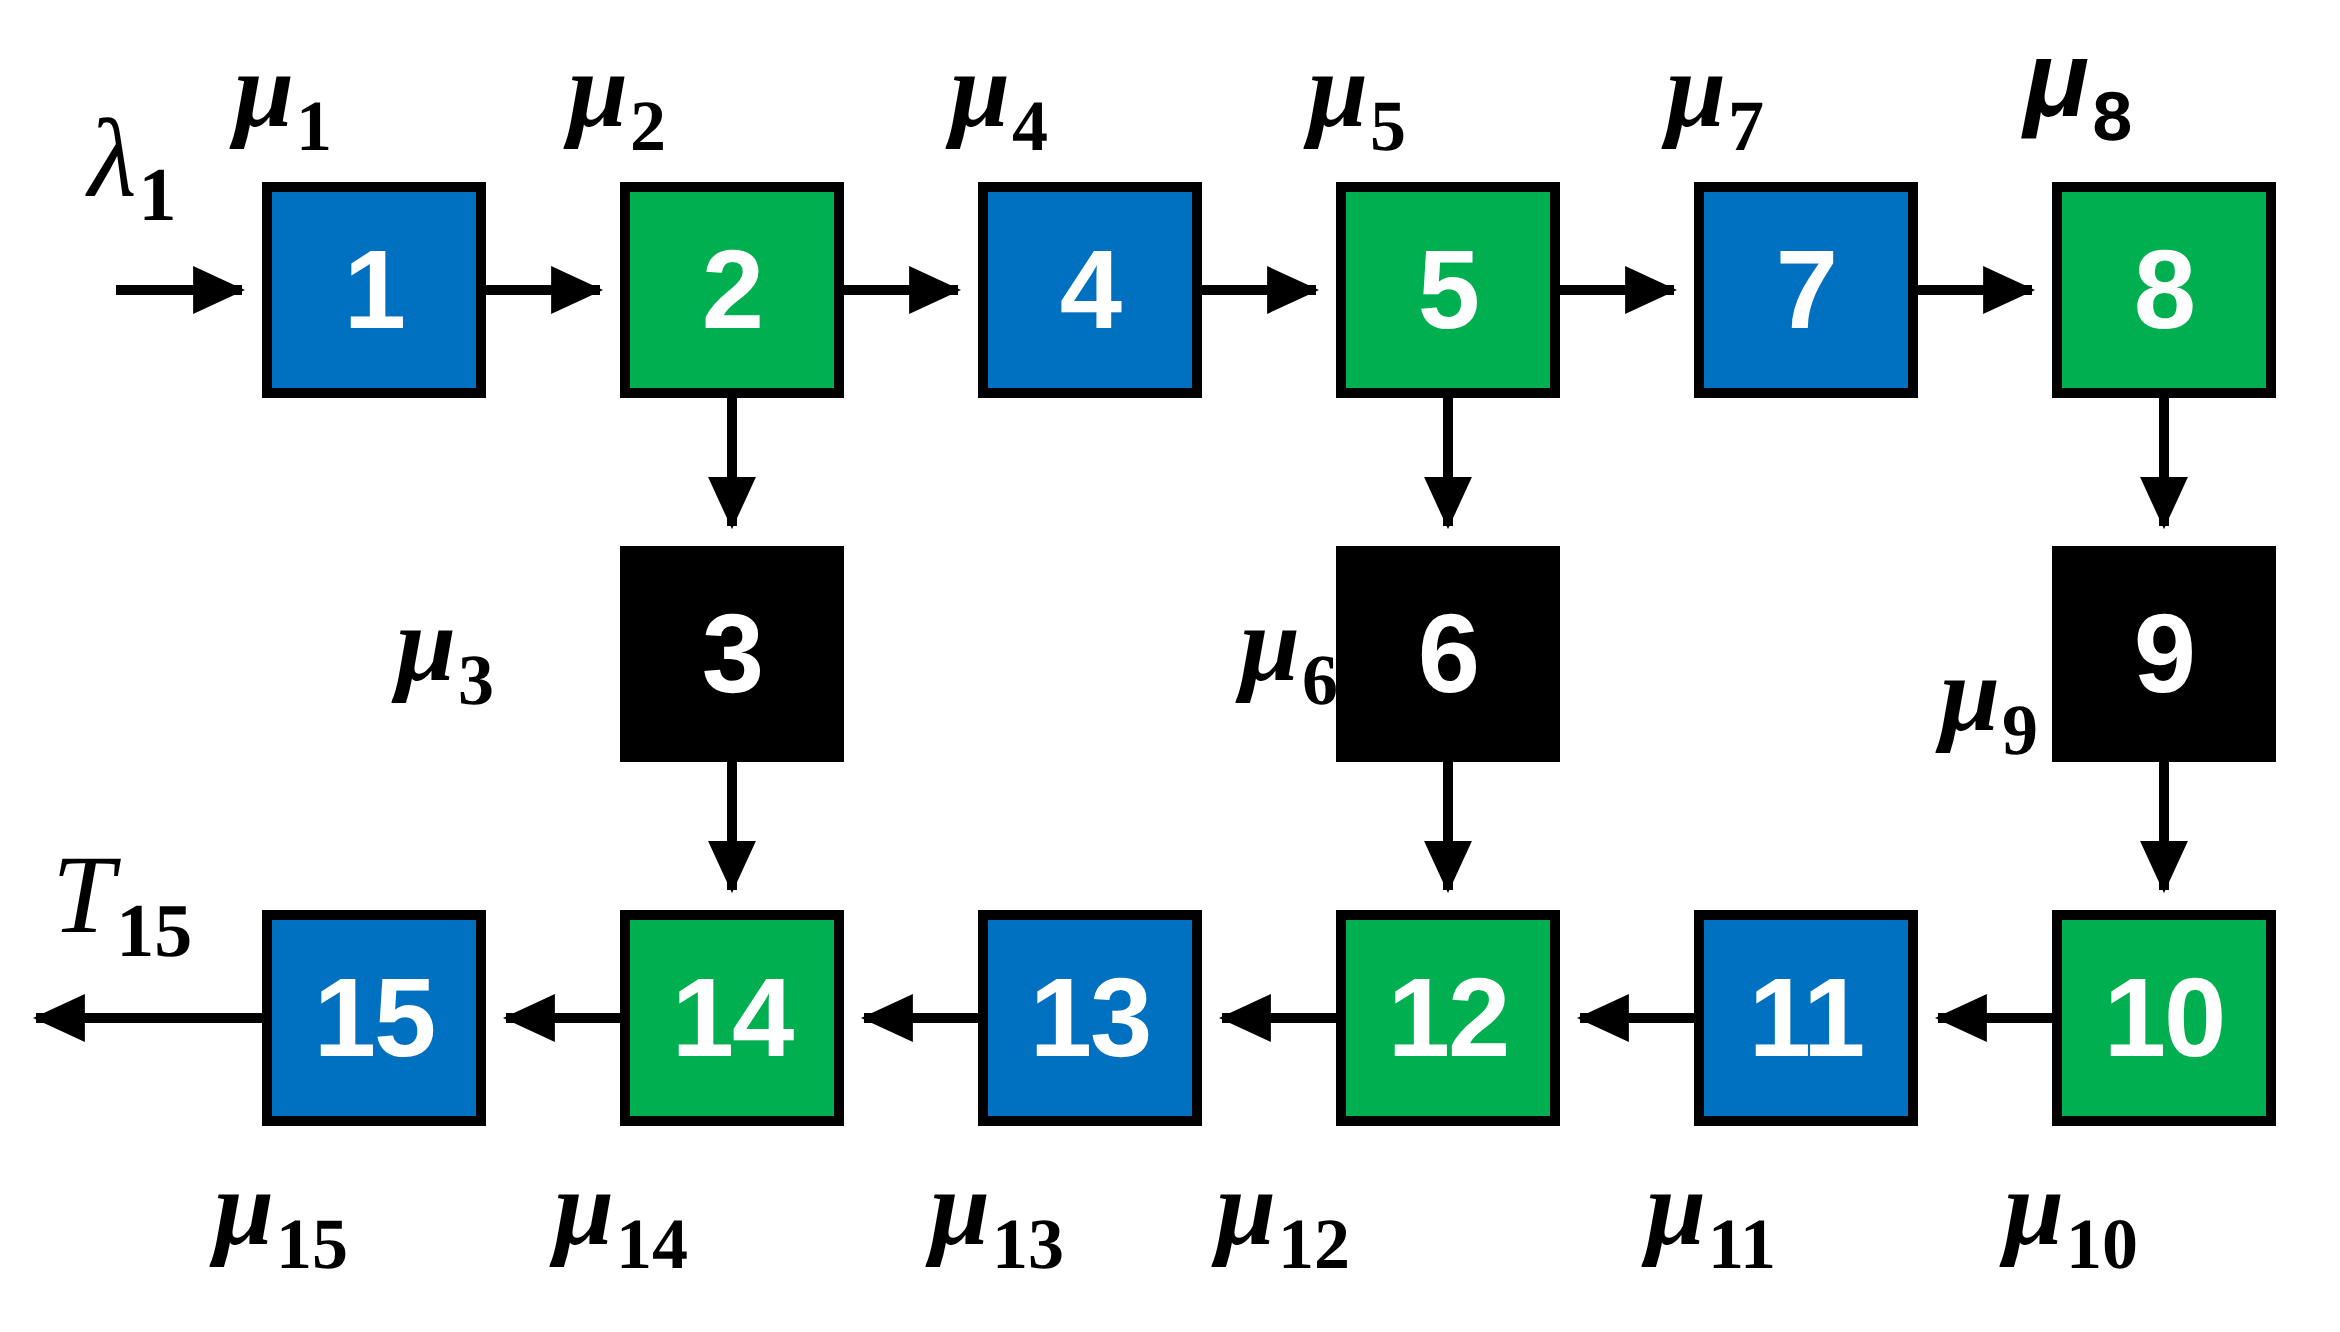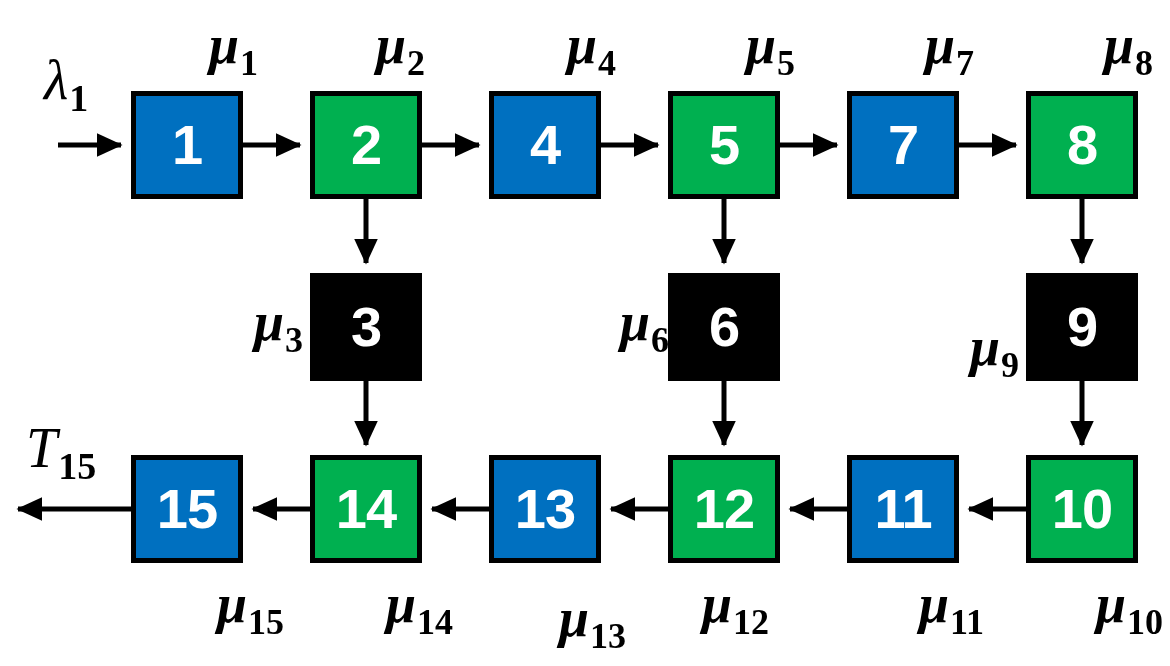--- a/index.html
+++ b/index.html
@@ -56,21 +56,21 @@
   .lbl .base { font-size: 54px; }
   .lbl .sub  {
     font-size: 36px;
     font-style: normal;
     font-weight: bold;
     vertical-align: sub;
     position: relative;
     top: 8px;
     left: 1px;
   }
-  .lbl.mu   { text-align: right; }
+  .lbl.mu   { text-align: left; }
   .lbl.thru .base { font-style: italic; font-weight: normal; font-size: 56px; }
   .lbl.thru .sub  { font-size: 38px; }
 </style>
 </head>
 <body>
 
 <div id="canvas">
 
   <svg id="svg-layer" viewBox="0 0 1170 666" xmlns="http://www.w3.org/2000/svg">
     <defs>
@@ -116,27 +116,27 @@
       <div class="node green" style="left: 668px; top: 455px; width: 112px; height: 108px;">12</div>
       <div class="node blue" style="left: 847px; top: 455px; width: 112px; height: 108px;">11</div>
       <div class="node green" style="left: 1026px; top: 455px; width: 112px; height: 108px;">10</div>
     </div>
   <div id="labels-layer">
       <span class="lbl mu" style="left: 117px; top: 18px; width: 140px;"><span class="base">μ</span><span class="sub">1</span></span>
       <span class="lbl mu" style="left: 284px; top: 18px; width: 140px;"><span class="base">μ</span><span class="sub">2</span></span>
       <span class="lbl mu" style="left: 475px; top: 18px; width: 140px;"><span class="base">μ</span><span class="sub">4</span></span>
       <span class="lbl mu" style="left: 654px; top: 18px; width: 140px;"><span class="base">μ</span><span class="sub">5</span></span>
       <span class="lbl mu" style="left: 833px; top: 18px; width: 140px;"><span class="base">μ</span><span class="sub">7</span></span>
-      <span class="lbl mu" style="left: 1012px; top: 18px; width: 140px;"><span class="base">μ</span><span class="sub">8</span></span>
+      <span class="lbl mu" style="left: 1012px; top: 18px; width: 140px; font-family: Liberation Mono, monospace;"><span class="base">μ</span><span class="sub">8</span></span>
       <span class="lbl mu" style="left: 198px; top: 295px; width: 104px; "><span class="base">μ</span><span class="sub">3</span></span>
       <span class="lbl mu" style="left: 564px; top: 295px; width: 104px; text-align: right;"><span class="base">μ</span><span class="sub">6</span></span>
       <span class="lbl mu" style="left: 914px; top: 295px; width: 104px; text-align: right; margin-top: 25px;"><span class="base">μ</span><span class="sub">9</span></span>
-      <span class="lbl mu" style="left: 123px; top: 577px; width: 160px;"><span class="base">μ</span><span class="sub">15</span></span>
-      <span class="lbl mu" style="left: 292px; top: 577px; width: 160px;"><span class="base">μ</span><span class="sub">14</span></span>
-      <span class="lbl mu" style="left: 465px; top: 577px; width: 160px; margin-top: 14px;"><span class="base">μ</span><span class="sub">13</span></span>
+      <span class="lbl mu" style="left: 107px; top: 577px; width: 160px;"><span class="base">μ</span><span class="sub">15</span></span>
+      <span class="lbl mu" style="left: 277px; top: 577px; width: 160px;"><span class="base">μ</span><span class="sub">14</span></span>
+      <span class="lbl mu" style="left: 465px; top: 577px; width: 160px;"><span class="base">μ</span><span class="sub">13</span></span>
       <span class="lbl mu" style="left: 608px; top: 577px; width: 160px;"><span class="base">μ</span><span class="sub">12</span></span>
       <span class="lbl mu" style="left: 823px; top: 577px; width: 160px;"><span class="base">μ</span><span class="sub">11</span></span>
       <span class="lbl mu" style="left: 1002px; top: 577px; width: 160px;"><span class="base">μ</span><span class="sub">10</span></span>
       <span class="lbl thru" style="left: 44px; top: 52px;"><span class="base">λ</span><span class="sub">1</span></span>
       <span class="lbl thru" style="left: 26px; top: 420px; text-align: right;"><span class="base">T</span><span class="sub">15</span></span>
     </div>
 
 </div>
 
 </body></html>

